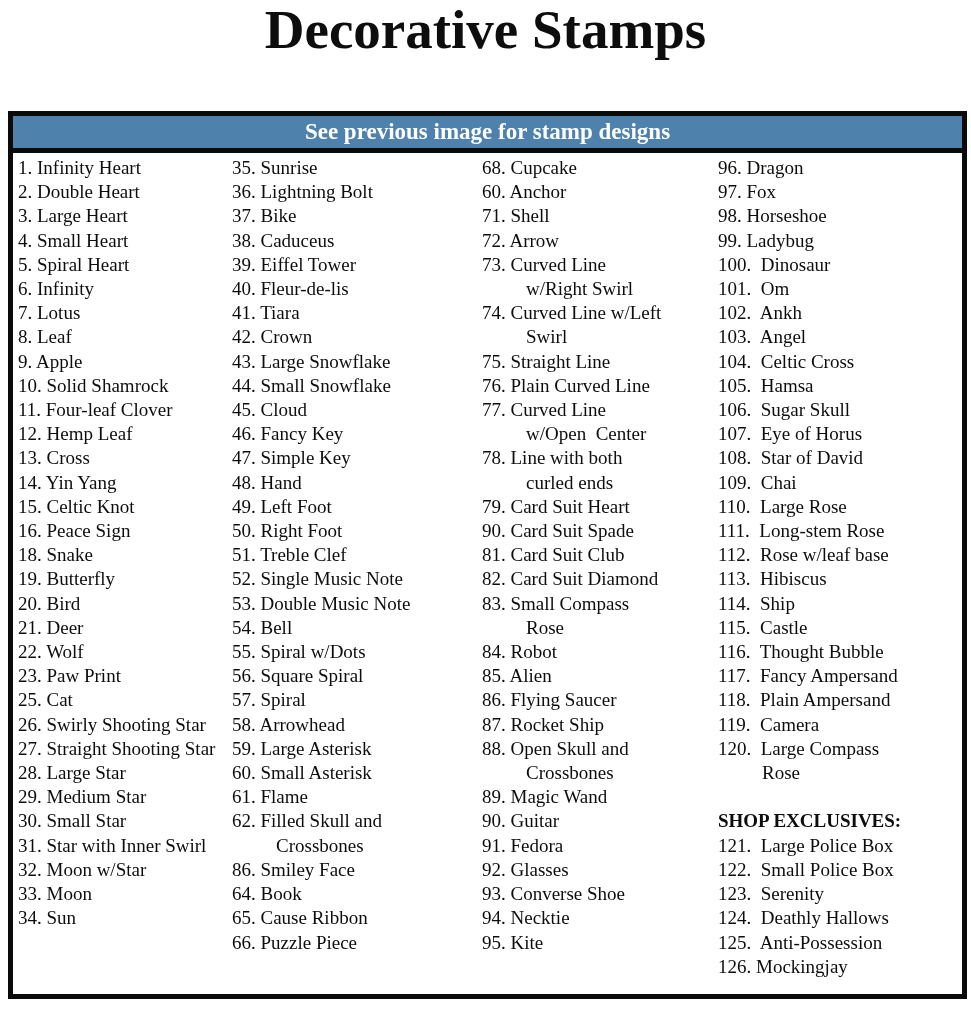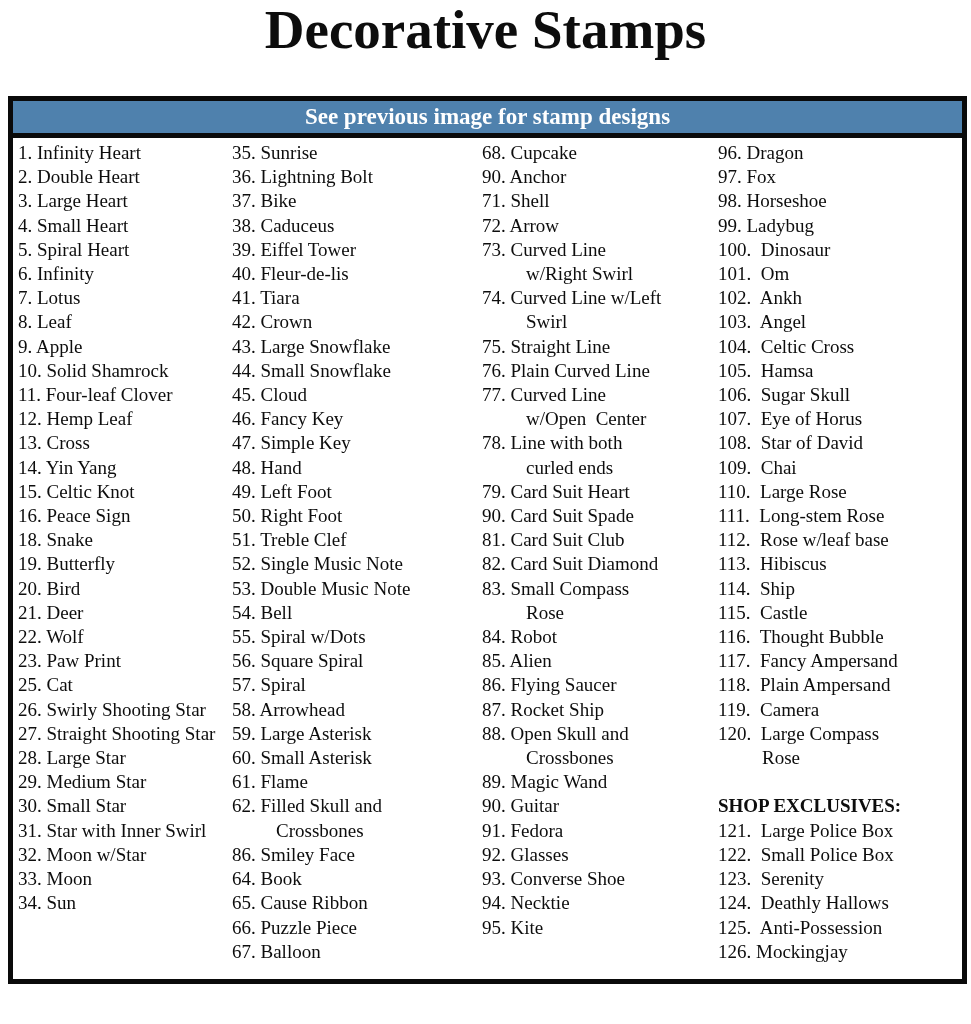--- a/index.html
+++ b/index.html
@@ -23,21 +23,21 @@
     text-align: center;
     font-size: 55px;
     font-weight: bold;
     letter-spacing: 0px;
     color: #0d0d0d;
     line-height: 1.1;
   }
   .box {
     position: absolute;
     left: 8px;
-    top: 96px;
+    top: 111px;
     width: 949px;   
     height: 878px;
     border: 5px solid #0a0a0a;
     background: #ffffff;
   }
   .banner {
     background: #4f81ad;
     border-bottom: 5px solid #0a0a0a;
     height: 32px;
     display: flex;
@@ -272,30 +272,27 @@
           </div>
           <div class="item">
             <div class="line">64. Book</div>
           </div>
           <div class="item">
             <div class="line">65. Cause Ribbon</div>
           </div>
           <div class="item">
             <div class="line">66. Puzzle Piece</div>
           </div>
-          <div class="item">
-            <div class="line">67. Balloon</div>
-          </div>
         </div>
         <div class="col col-3">
           <div class="item">
             <div class="line">68. Cupcake</div>
           </div>
           <div class="item">
-            <div class="line">90. Anchor</div>
+            <div class="line">60. Anchor</div>
           </div>
           <div class="item">
             <div class="line">71. Shell</div>
           </div>
           <div class="item">
             <div class="line">72. Arrow</div>
           </div>
           <div class="item">
             <div class="line">73. Curved Line</div>
             <div class="line cont">w/Right Swirl</div>

